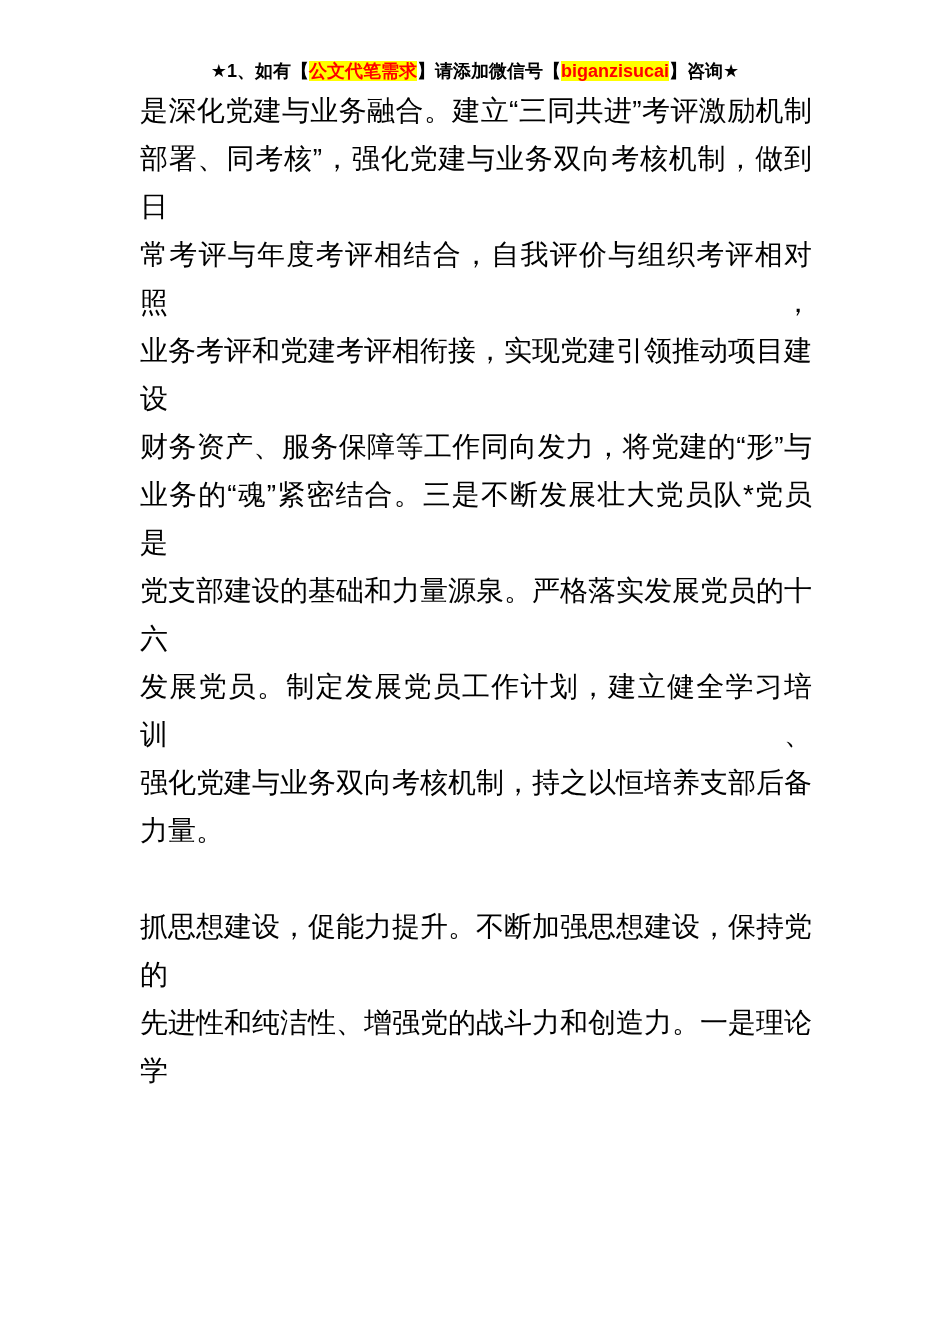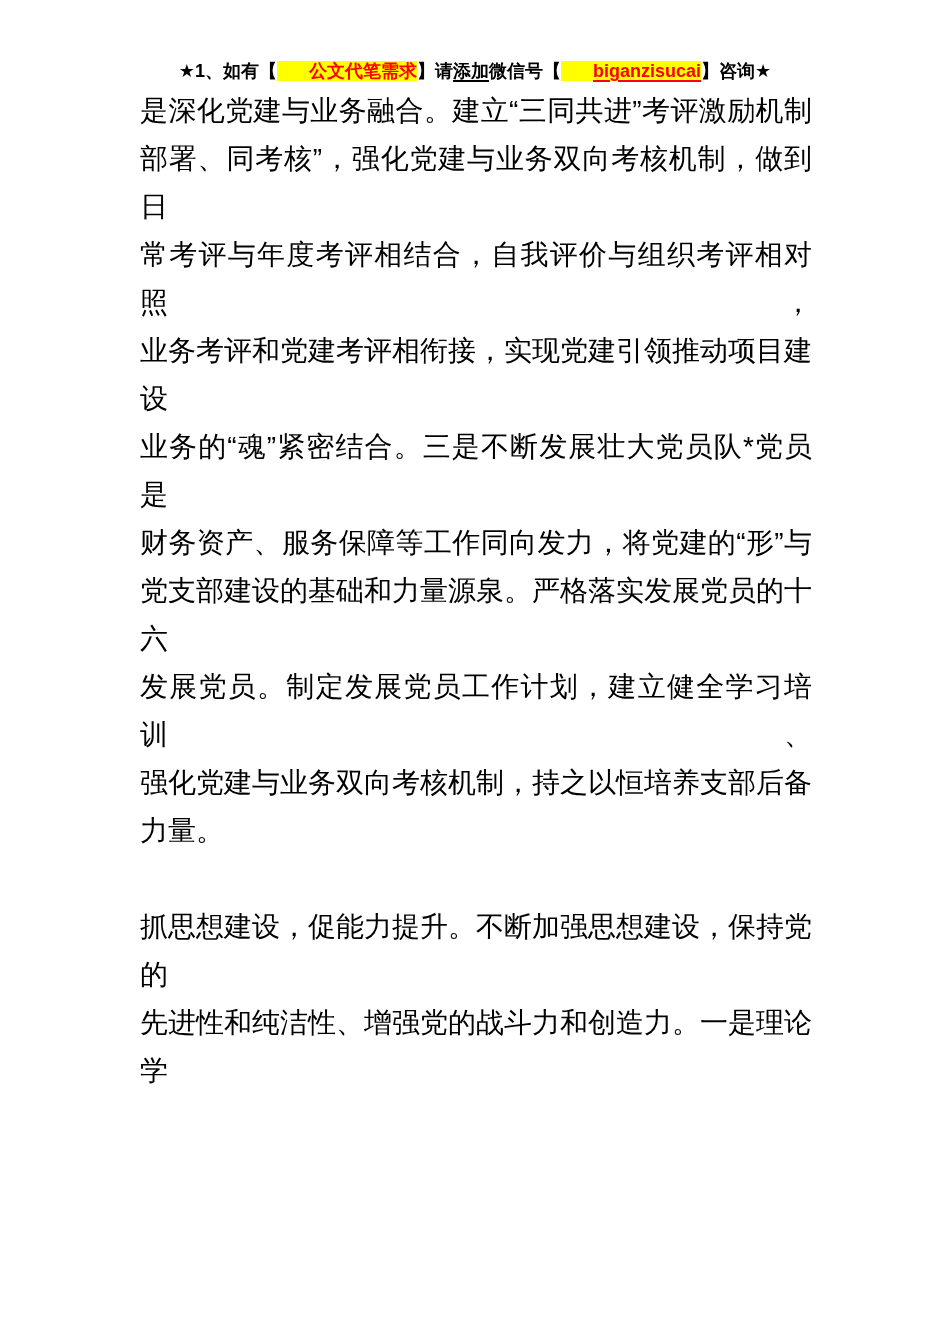--- a/index.html
+++ b/index.html
@@ -21,24 +21,22 @@
     font-weight: bold;
     font-size: 18px;
     line-height: 31px;
     color: #000000;
     white-space: nowrap;
   }
   .promo-top { padding-top: 56px; }
   .seg-hl {
     background: var(--hl-bg, #FFFF00);
     color: var(--hl-fg, #FF0000);
-    padding-left: 32px;
   }
   .seg-u {
-    text-decoration: underline;
     text-decoration-thickness: 2px;
     text-underline-offset: 3px;
   }
   .body-text {
     width: 672px;
     margin-left: 140px;
     margin-top: 0px;
     font-size: 28px;
     line-height: 48px;
     color: #000000;
@@ -58,22 +56,22 @@
   <div class="promo promo-top">
     <div class="promo-line"><span>★1、如有【</span><span class="seg-hl">公文代笔需求</span><span>】请</span><span class="seg-u">添加</span><span>微信号【</span><span class="seg-hl seg-u">biganzisucai</span><span>】咨询★</span></div>
   </div>
 
   <div class="body-text">
     <div class="para">
         <div class="line">是深化党建与业务融合。建立“三同共进”考评激励机制</div>
         <div class="line">部署、同考核”，强化党建与业务双向考核机制，做到日</div>
         <div class="line">常考评与年度考评相结合，自我评价与组织考评相对照，</div>
         <div class="line">业务考评和党建考评相衔接，实现党建引领推动项目建设</div>
+        <div class="line">财务资产、服务保障等工作同向发力，将党建的“形”与</div>
         <div class="line">业务的“魂”紧密结合。三是不断发展壮大党员队*党员是</div>
-        <div class="line">财务资产、服务保障等工作同向发力，将党建的“形”与</div>
         <div class="line">党支部建设的基础和力量源泉。严格落实发展党员的十六</div>
         <div class="line">发展党员。制定发展党员工作计划，建立健全学习培训、</div>
         <div class="line">强化党建与业务双向考核机制，持之以恒培养支部后备</div>
         <div class="line line-last">力量。</div>
       </div>
     <div class="para">
         <div class="line">抓思想建设，促能力提升。不断加强思想建设，保持党的</div>
         <div class="line">先进性和纯洁性、增强党的战斗力和创造力。一是理论学</div>
       </div>
   </div>

